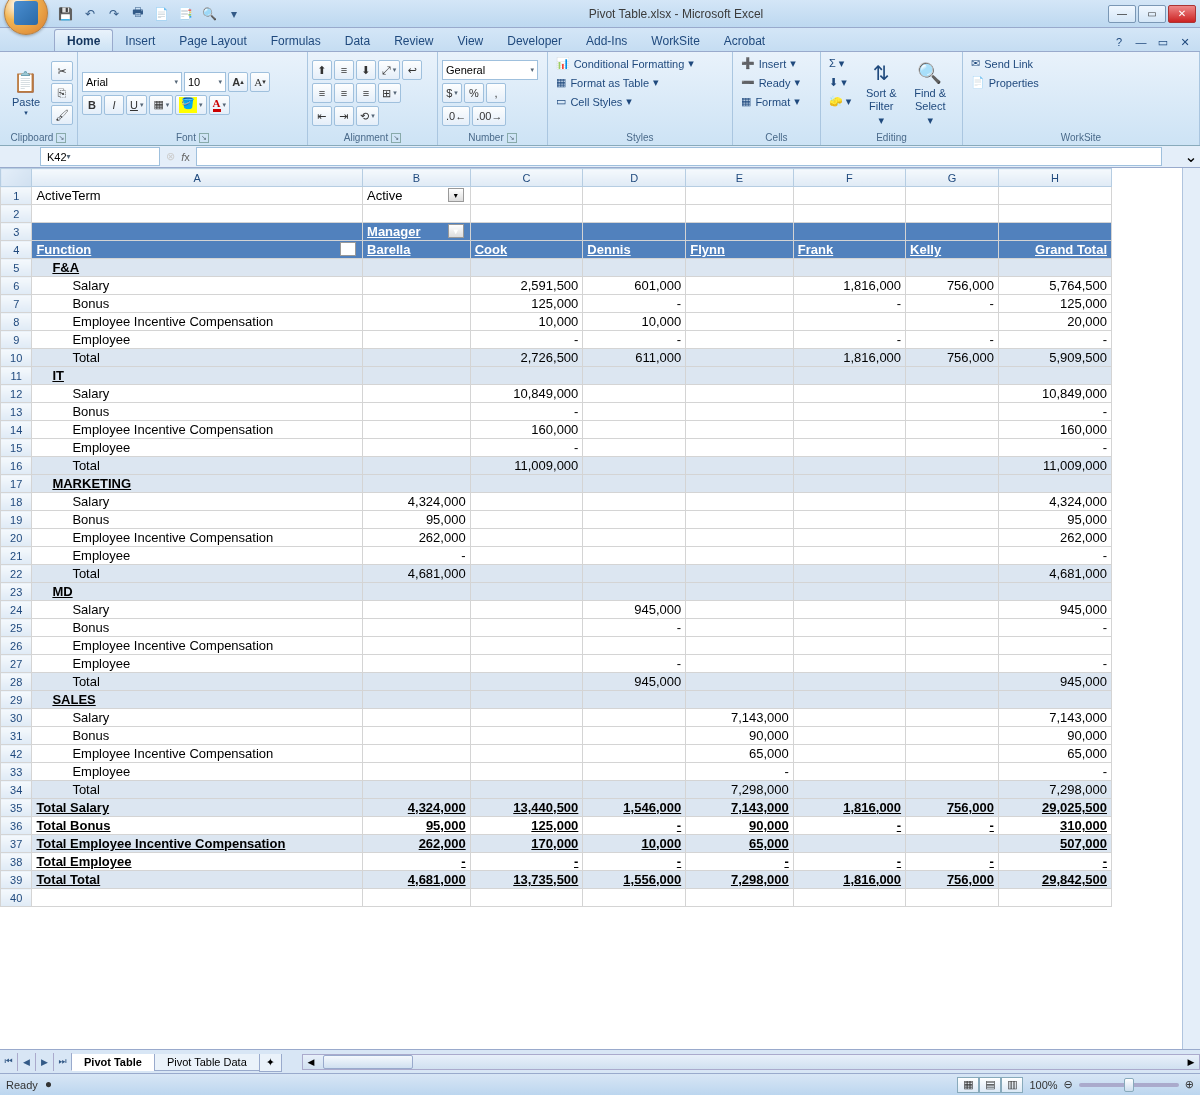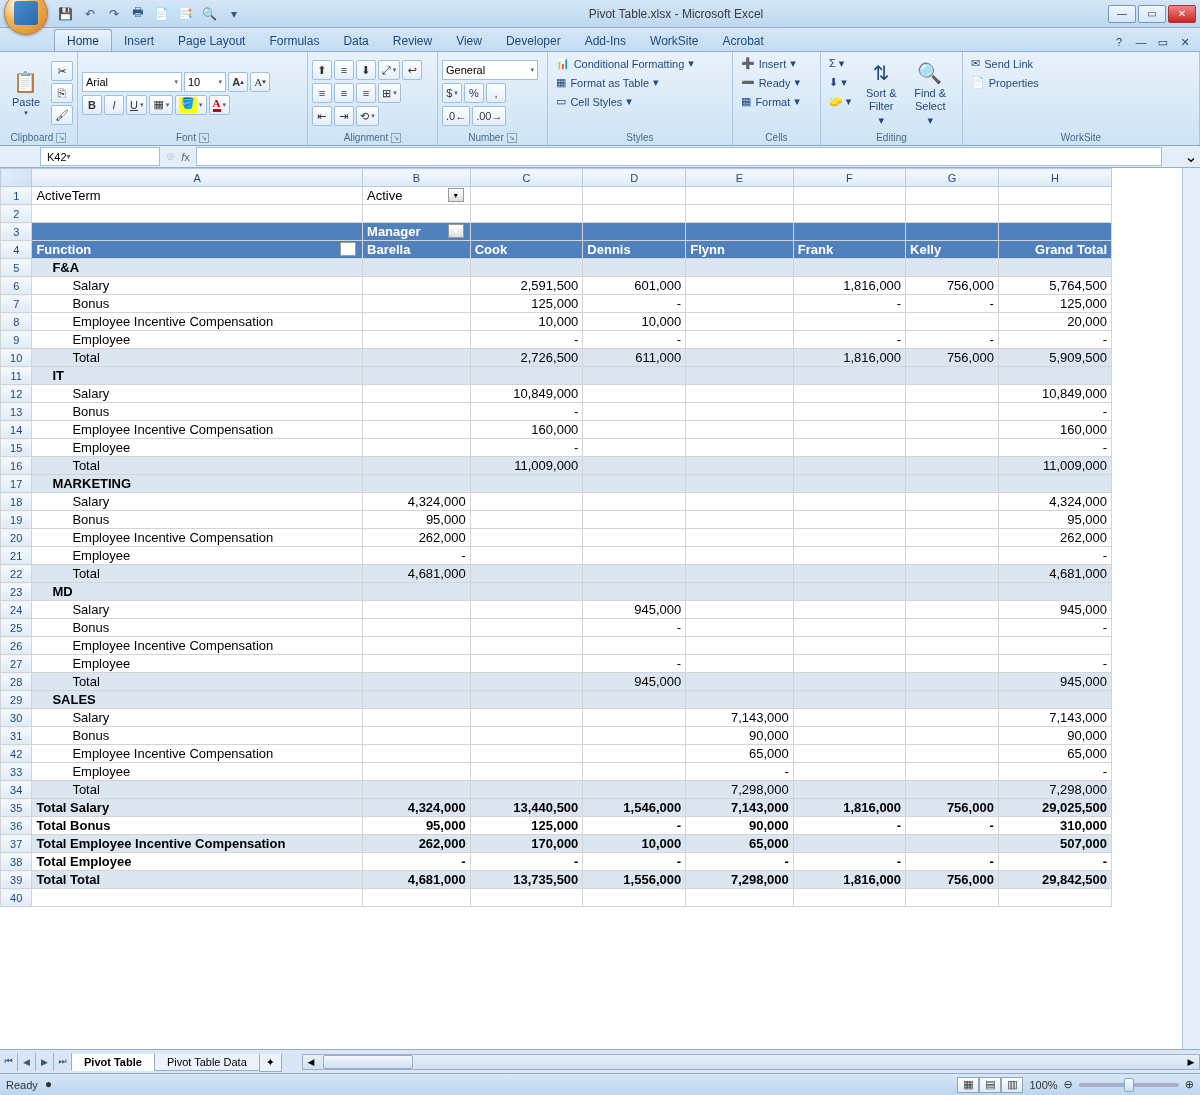--- a/index.html
+++ b/index.html
@@ -12,21 +12,21 @@
 .qat { display:flex; gap:4px; margin-left:6px; align-items:center;}
 .qat-btn { width:20px; height:20px; display:flex; align-items:center; justify-content:center; color:#335a87; font-size:12px; border-radius:2px;}
 .title-text { flex:1; text-align:center; font-size:12px; color:#3b3b3b; }
 .win-controls { display:flex; gap:2px; margin-right:4px;}
 .win-btn { width:28px; height:18px; border:1px solid #7a97b5; background:linear-gradient(#f0f7ff,#d4e6f7); border-radius:2px; display:flex; align-items:center; justify-content:center; font-size:10px; color:#333;}
 .win-btn.close{background:linear-gradient(#e88,#c22);color:#fff;border-color:#a33;}
 
 
 .tabrow { display:flex; align-items:flex-end; height:24px; background:linear-gradient(#d4e6f7,#c5ddf2); padding-left:54px; border-bottom:1px solid #9ac;}
 .tab { padding:4px 12px 3px; font-size:12px; color:#1f497d; cursor:pointer;}
-.tab.active{ background:linear-gradient(#e9f2fb,#cde3f5); border:1px solid #9ac; border-bottom:none; border-radius:3px 3px 0 0; color:#15365f; font-weight:400;margin-top:8px;}
+.tab.active{ background:linear-gradient(#e9f2fb,#cde3f5); border:1px solid #9ac; border-bottom:none; border-radius:3px 3px 0 0; color:#15365f; font-weight:700;margin-top:8px;}
 .help-group{margin-left:auto;display:flex;gap:4px;margin-right:6px;}
 .help-btn{width:18px;height:18px;display:flex;align-items:center;justify-content:center;font-size:11px;color:#1f497d;}
 
 
 .ribbon { display:flex; height:94px; background:linear-gradient(#e9f2fb,#cde3f5); border-bottom:1px solid #8ab;}
 .group { border-right:1px solid #aac6e0; padding:3px 4px 1px; display:flex; flex-direction:column; }
 .group-body{flex:1;display:flex;gap:3px;}
 .group-label{font-size:10px;color:#4a6a8a;text-align:center;padding:1px 0;display:flex;justify-content:center;gap:3px;align-items:center;}
 .dlg{width:10px;height:10px;border:1px solid #8aa;font-size:7px;display:flex;align-items:center;justify-content:center;color:#567;}
 .bigbtn{display:flex;flex-direction:column;align-items:center;justify-content:center;width:44px;font-size:11px;color:#1f497d;text-align:center;line-height:1.2;border:1px solid transparent;border-radius:3px;padding:2px;}
@@ -54,21 +54,21 @@
 .grid th.corner{width:32px;background:linear-gradient(135deg,#e4eef9,#d0e0f0);}
 .grid td{border:1px solid #d4d4d4;padding:1px 4px;height:18px;white-space:nowrap;overflow:hidden;}
 .colA{width:335px;}.colB{width:110px;}.colC{width:115px;}.colD{width:105px;}.colE{width:110px;}.colF{width:115px;}.colG{width:95px;}.colH{width:115px;}
 .rh{text-align:center;font-size:11px;color:#1f497d;background:linear-gradient(#f5f9fd,#dfeaf5);border:1px solid #b6cde2;}
 .hdr{background:#5181bd;color:#fff;font-weight:bold;}
 .grp{background:#dce6f1;font-weight:bold;}
 .band{background:#dce6f1;}
 .num{text-align:right;}
 .indent1{padding-left:20px !important;}
 .indent2{padding-left:40px !important;}
-.bold{font-weight:bold;}
+.bold{font-weight:bold;text-decoration:underline;}
 .filter-ic{float:right;width:16px;height:14px;border:1px solid #999;background:linear-gradient(#fff,#ddd);font-size:8px;display:inline-flex;align-items:center;justify-content:center;margin-right:2px;}
 .vscroll{width:18px;background:#e4eef9;border-left:1px solid #b0c4de;}
 
 
 .sheettabs{height:24px;background:#d8e6f5;display:flex;align-items:center;border-top:1px solid #9ac;}
 .nav-btns{display:flex;}
 .nav-btn{width:18px;height:18px;display:flex;align-items:center;justify-content:center;font-size:9px;color:#335a87;border-right:1px solid #aac;}
 .sheet-tab{padding:2px 12px;font-size:11px;border:1px solid #9ac;background:#eaf2fa;border-top:none;margin-left:-1px;position:relative;top:1px;}
 .sheet-tab.active{background:#fff;font-weight:bold;border-bottom-color:#fff;}
 .hscroll{flex:1;margin-left:20px;background:linear-gradient(#e8f0fa,#d0e0f0);height:16px;border:1px solid #aac;display:flex;}

